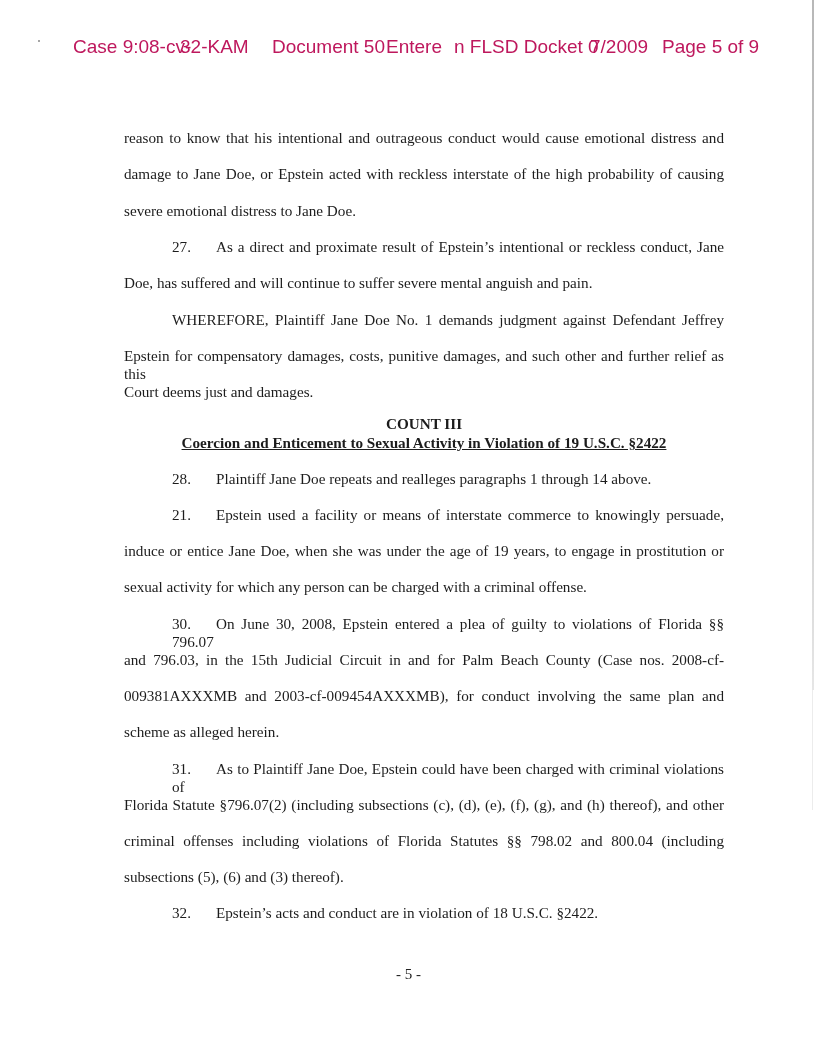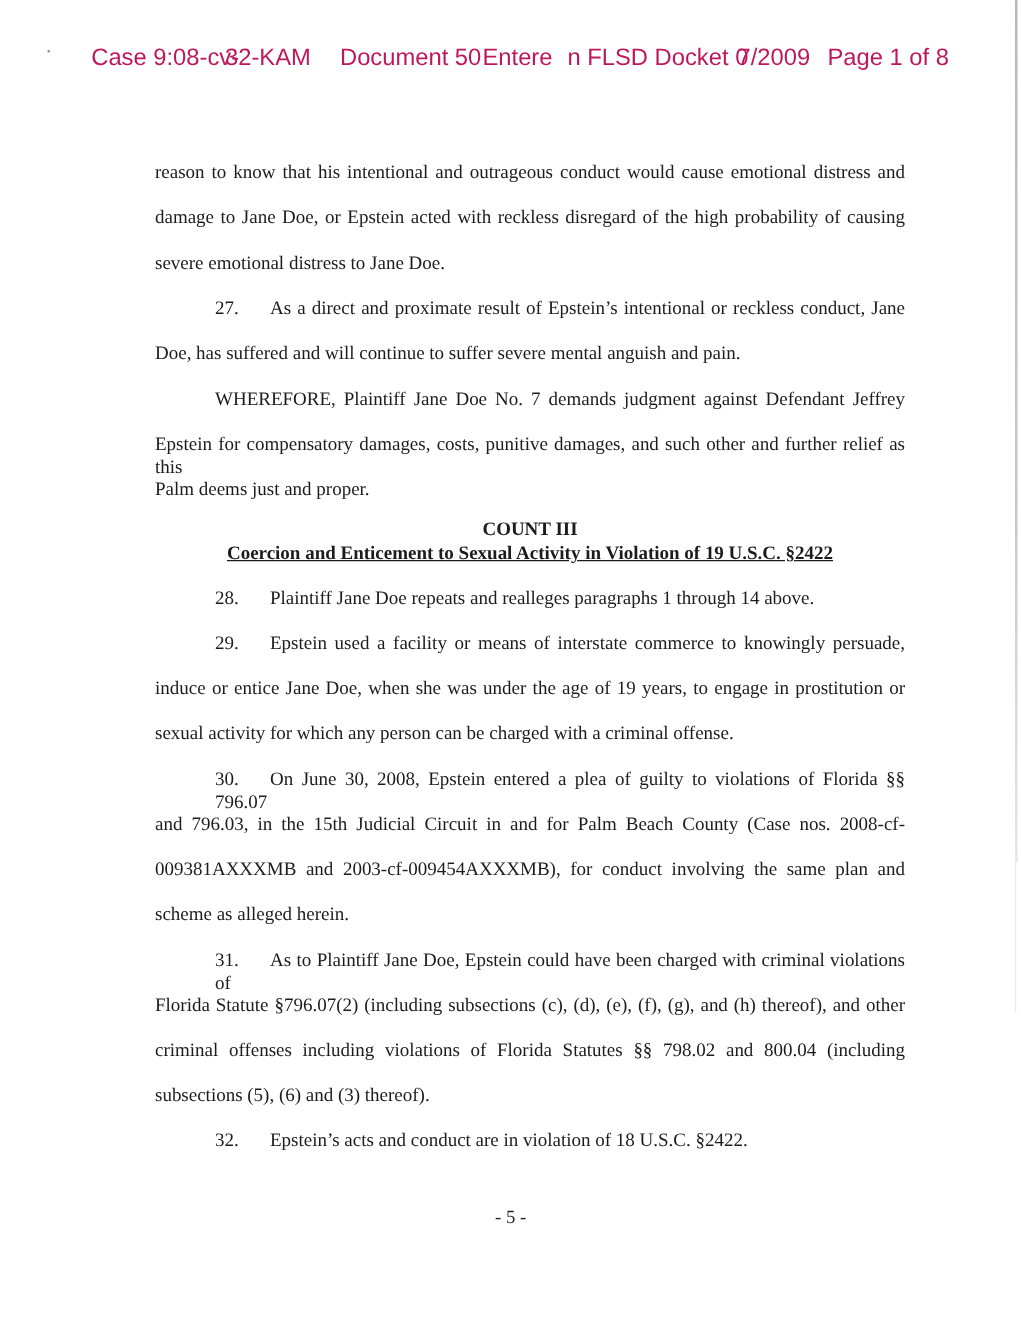--- a/index.html
+++ b/index.html
@@ -108,47 +108,47 @@
 <div class="scan-edge-faint"></div>
 <div class="speck"></div>
 
 <div class="header">
   <span style="left:73px">Case 9:08-cv-</span>
   <span style="left:180px">32-KAM</span>
   <span style="left:272px">Document 50</span>
   <span style="left:386px">Entere</span>
   <span style="left:454px">n FLSD Docket 0</span>
   <span style="left:590px">7/2009</span>
-  <span style="left:662px">Page 1 of 8</span>
+  <span style="left:662px">Page 5 of 9</span>
 </div>
 
 <div class="doc">
 
   <div class="line justify" style="top:129px">reason to know that his intentional and outrageous conduct would cause emotional distress and</div>
-  <div class="line justify" style="top:165px">damage to Jane Doe, or Epstein acted with reckless disregard of the high probability of causing</div>
+  <div class="line justify" style="top:165px">damage to Jane Doe, or Epstein acted with reckless interstate of the high probability of causing</div>
   <div class="line" style="top:202px">severe emotional distress to Jane Doe.</div>
 
   <div class="line indent justify" style="top:238px">
     <span class="para-num">27.</span><span>As a direct and proximate result of Epstein’s intentional or reckless conduct, Jane</span>
   </div>
   <div class="line" style="top:274px">Doe, has suffered and will continue to suffer severe mental anguish and pain.</div>
 
-  <div class="line indent justify" style="top:311px">WHEREFORE, Plaintiff Jane Doe No. 7 demands judgment against Defendant Jeffrey</div>
+  <div class="line indent justify" style="top:311px">WHEREFORE, Plaintiff Jane Doe No. 1 demands judgment against Defendant Jeffrey</div>
   <div class="line justify" style="top:347px">Epstein for compensatory damages, costs, punitive damages, and such other and further relief as this</div>
-  <div class="line" style="top:383px">Palm deems just and proper.</div>
+  <div class="line" style="top:383px">Court deems just and damages.</div>
 
   <div class="line center bold" style="top:415px">COUNT III</div>
   <div class="line center bold underline" style="top:434px">Coercion and Enticement to Sexual Activity in Violation of 19 U.S.C. §2422</div>
 
   <div class="line indent" style="top:470px">
     <span class="para-num">28.</span><span>Plaintiff Jane Doe repeats and realleges paragraphs 1 through 14 above.</span>
   </div>
 
   <div class="line indent justify" style="top:506px">
-    <span class="para-num">29.</span><span>Epstein used a facility or means of interstate commerce to knowingly persuade,</span>
+    <span class="para-num">21.</span><span>Epstein used a facility or means of interstate commerce to knowingly persuade,</span>
   </div>
   <div class="line justify" style="top:542px">induce or entice Jane Doe, when she was under the age of 19 years, to engage in prostitution or</div>
   <div class="line" style="top:578px">sexual activity for which any person can be charged with a criminal offense.</div>
 
   <div class="line indent justify" style="top:615px">
     <span class="para-num">30.</span><span>On June 30, 2008, Epstein entered a plea of guilty to violations of Florida §§ 796.07</span>
   </div>
   <div class="line justify" style="top:651px">and 796.03, in the 15th Judicial Circuit in and for Palm Beach County (Case nos. 2008-cf-</div>
   <div class="line justify" style="top:687px">009381AXXXMB and 2003-cf-009454AXXXMB), for conduct involving the same plan and</div>
   <div class="line" style="top:723px">scheme as alleged herein.</div>

